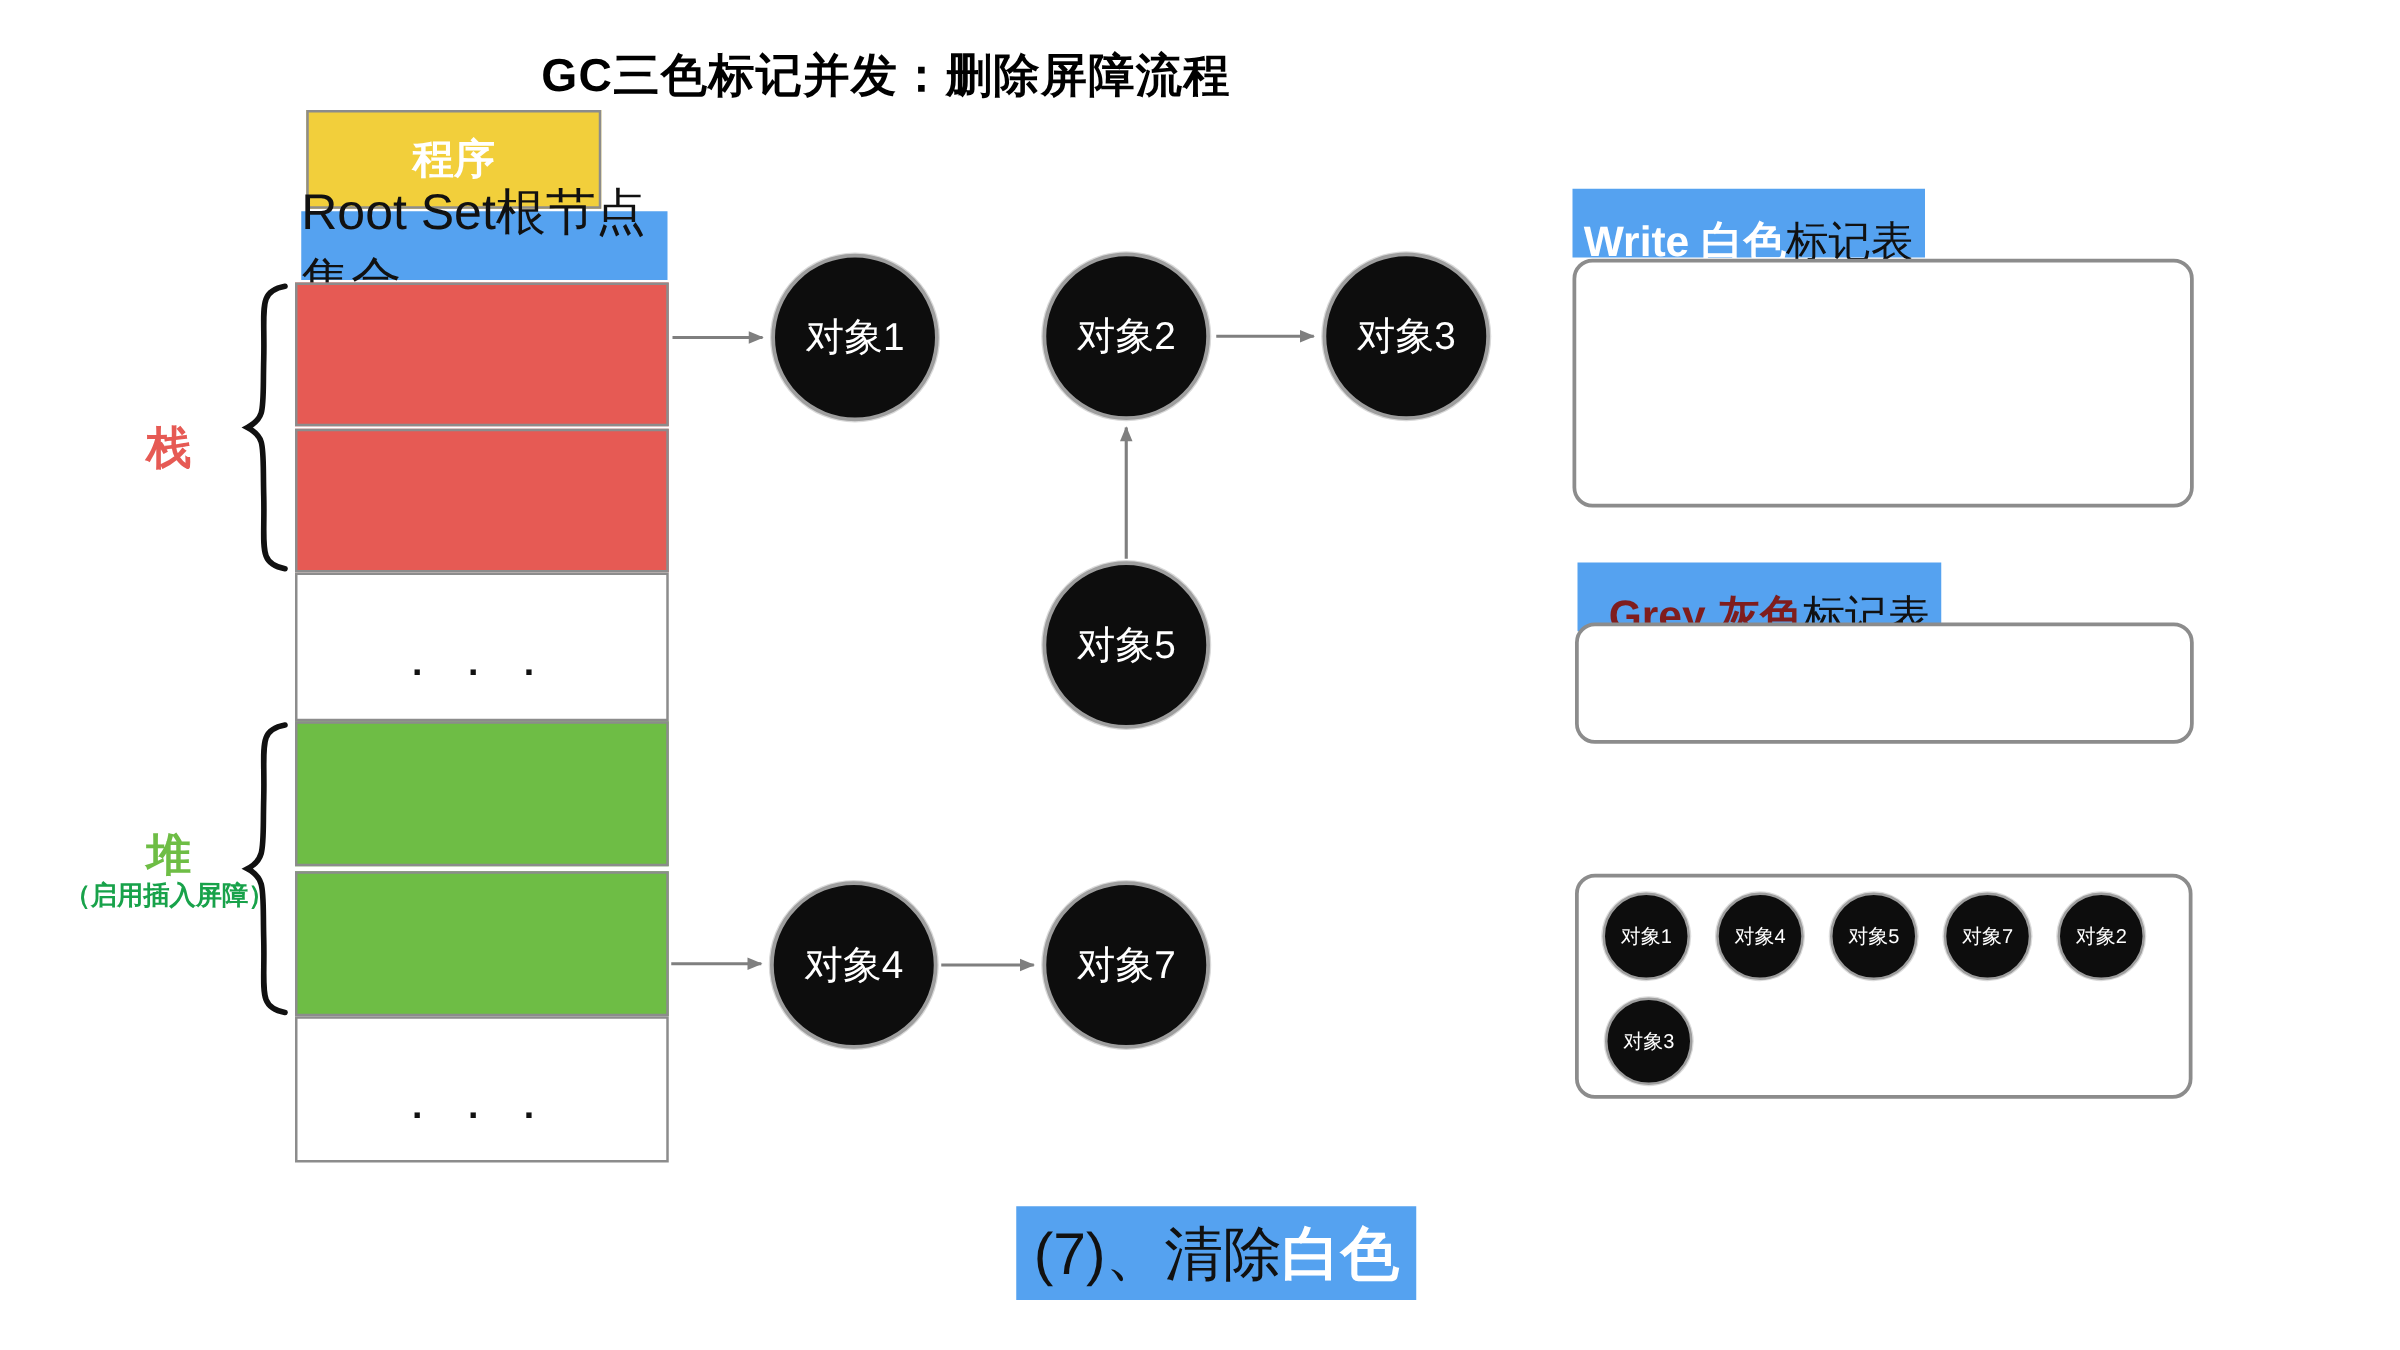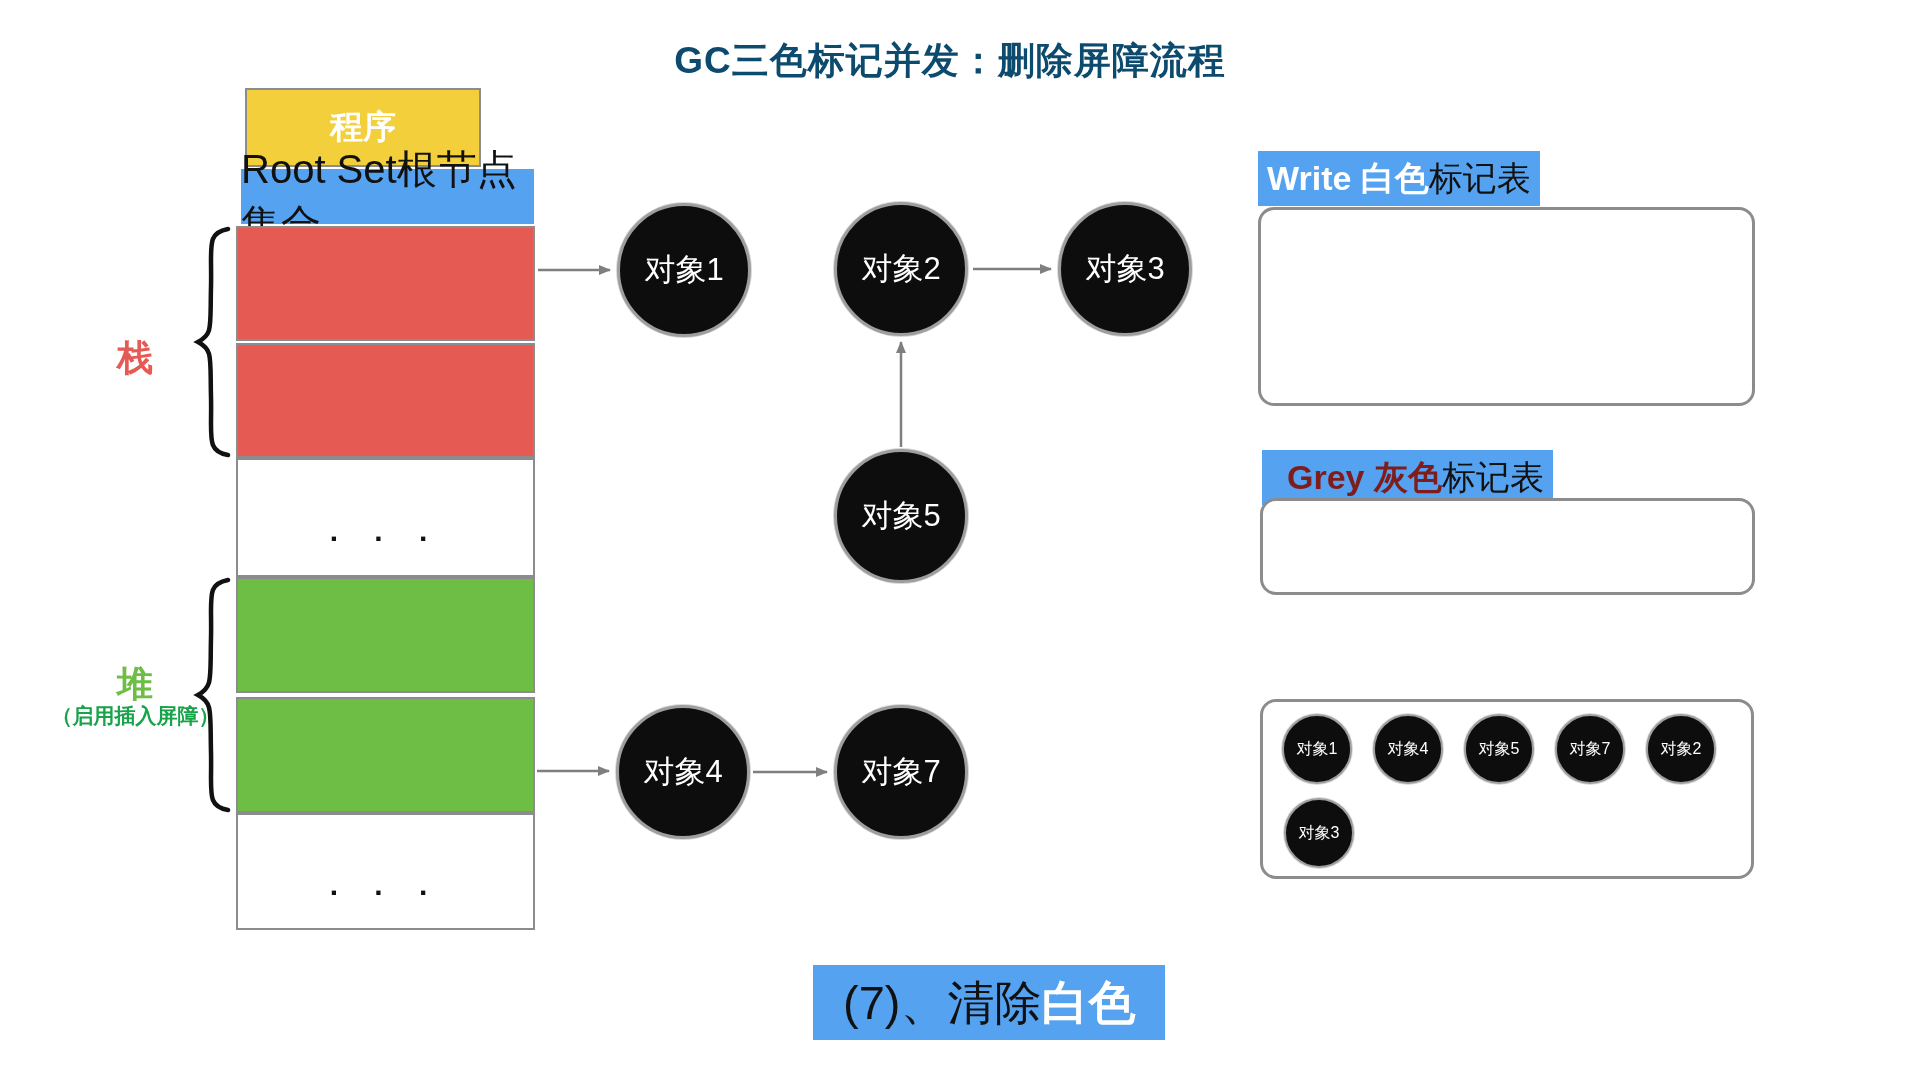--- a/index.html
+++ b/index.html
@@ -2,22 +2,22 @@
 <html><head>
 <meta charset="utf-8">
 <style>
   html,body{margin:0;padding:0;background:#ffffff;}
   .canvas{
     position:relative;width:1920px;height:1080px;background:#ffffff;overflow:hidden;
     font-family:"Liberation Sans","DejaVu Sans",sans-serif;
   }
   .abs{position:absolute;box-sizing:border-box;}
   .title{
-    left:418px;top:36px;width:1064px;text-align:center;
-    font-size:37px;font-weight:bold;color:#0c4a6e;letter-spacing:1px;
+    left:433px;top:36px;width:1064px;text-align:left;
+    font-size:37px;font-weight:bold;color:#000000;letter-spacing:1px;
   }
   
   .memblock{
     left:236px;width:299px;border:2px solid #8c8c8c;
     display:flex;align-items:center;justify-content:center;
   }
   .block-program{left:245px;top:88px;width:236px;height:79px;background:#f2cf3b;
     color:#ffffff;font-weight:bold;font-size:33px;}
   .block-rootset{left:241px;top:169px;width:293px;height:55px;background:#55a2f0;
     border:none;color:#111;font-size:40px;}
@@ -40,35 +40,35 @@
     color:#ffffff;font-size:31px;
   }
   .mini-node{
     width:70px;height:70px;border-radius:50%;background:#0d0d0d;
     border:2px solid #9e9e9e;box-shadow:0 0 0 1px #dcdcdc;
     display:flex;align-items:center;justify-content:center;
     color:#ffffff;font-size:16px;
   }
   
   .tbl-label{
-    height:55px;line-height:55px;padding:0 9px;background:#55a2f0;
+    height:55px;line-height:55px;padding:16px 9px;background:#55a2f0;
     font-size:34px;white-space:nowrap;
   }
   .tbl-label .strong{font-weight:bold;}
   .tbl-label .suffix{color:#111;font-weight:normal;}
   .white-strong{color:#ffffff;}
   .grey-strong{color:#7f1d1d;margin-left:16px;}
   .black-strong{color:#111;}
   .tbl-box{background:#ffffff;border:3px solid #8c8c8c;border-radius:16px;}
   .box-white{left:1258px;top:207px;width:497px;height:199px;}
   .box-grey{left:1260px;top:498px;width:495px;height:97px;}
   .box-black{left:1260px;top:699px;width:494px;height:180px;}
   
   .caption{
-    left:813px;top:965px;height:75px;line-height:75px;padding:0 30px;
+    left:813px;top:965px;height:75px;line-height:75px;padding:0 14px;
     background:#55a2f0;font-size:47px;color:#111;white-space:nowrap;
   }
   .caption .hl{color:#ffffff;font-weight:bold;}
   svg.overlay{position:absolute;left:0;top:0;pointer-events:none;}
 </style>
 </head>
 <body>
 
 <div class="canvas">
 

